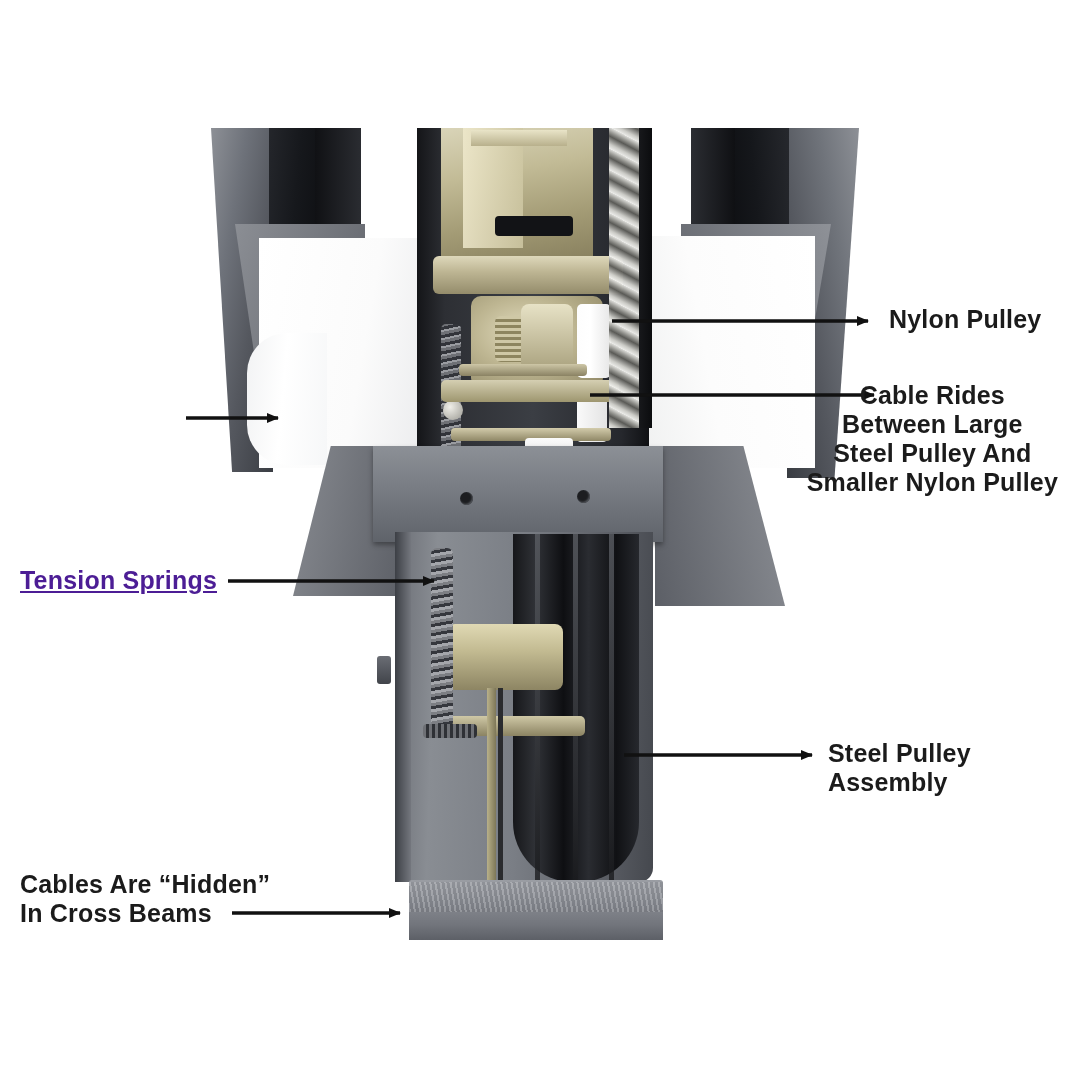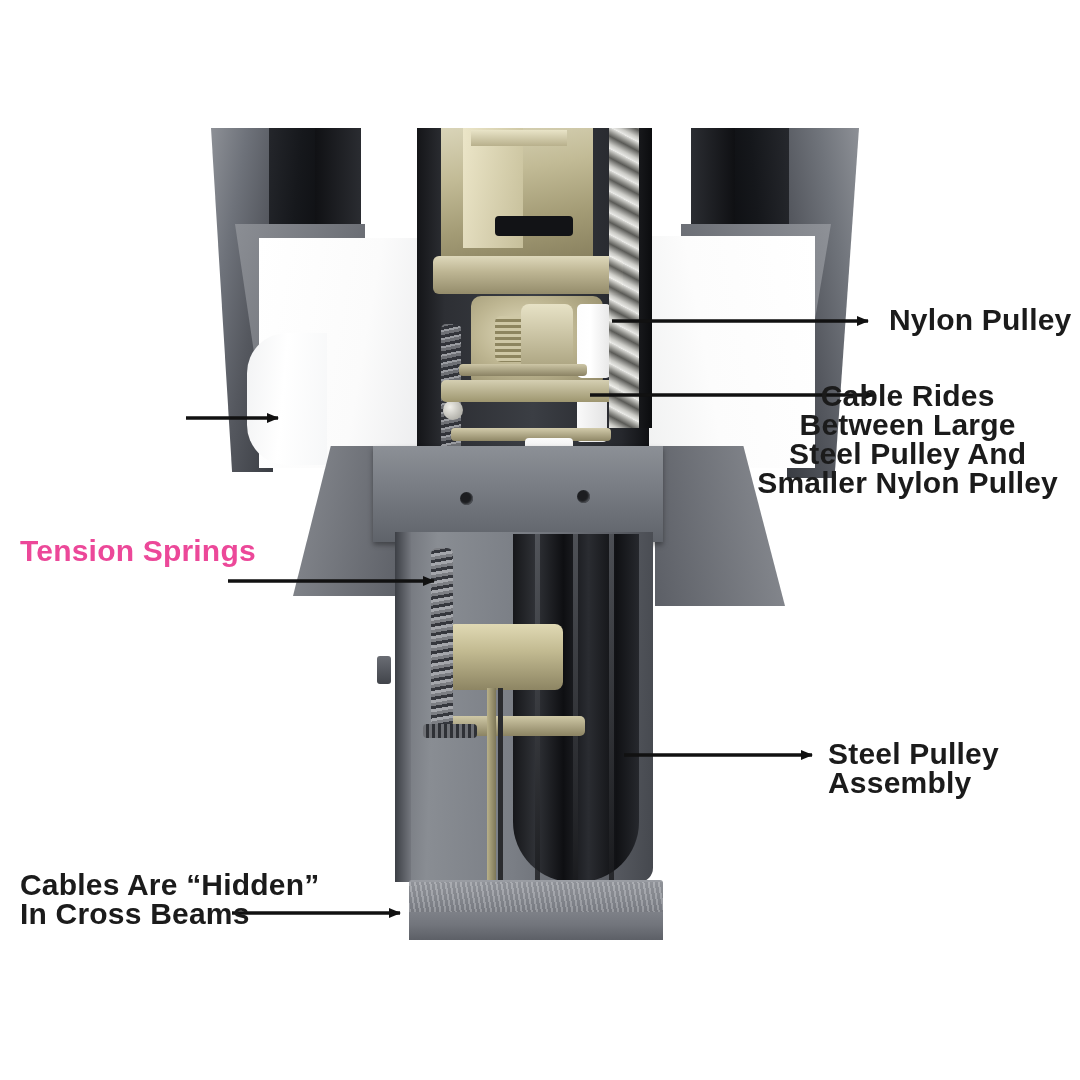--- a/index.html
+++ b/index.html
@@ -252,21 +252,21 @@
     border-radius:3px;
   }
   .crossbeam-tex{
     position:absolute;left:214px;top:754px;width:254px;height:30px;
     background:repeating-linear-gradient(80deg,rgba(255,255,255,.18) 0 2px,rgba(0,0,0,.06) 2px 5px);
   }
 
   
   .label{
     position:absolute;color:#1b1b1b;font-weight:bold;
-    font-size:30px;line-height:29px;letter-spacing:.2px;white-space:pre-line;
+    font-size:25px;line-height:29px;letter-spacing:.2px;white-space:pre-line;
   }
   .label.right{text-align:center;}
   svg.leaders{position:absolute;left:0;top:0;width:1080px;height:1080px;pointer-events:none;}
 </style>
 </head>
 <body>
 
 <div id="stage">
 
   <div class="photo">
@@ -360,21 +360,21 @@
   </svg>
 
   <div class="label" id="lbl-nylon-pulley" style="top: 305px; left: 889px; color: rgb(27, 27, 27);">Nylon Pulley</div>
 
   <div class="label right" id="lbl-cable-rides" style="top: 381px; right: 22px; color: rgb(27, 27, 27);">Cable Rides
 Between Large
 Steel Pulley And
 Smaller Nylon Pulley</div>
 
 
-  <div class="label" id="lbl-tension-springs" style="top: 536px; left: 20px; color: #ec4899;">Tension Springs</div>
+  <div class="label" id="lbl-tension-springs" style="top: 566px; left: 20px; color: #4c1d95; text-decoration: underline;">Tension Springs</div>
 
   <div class="label" id="lbl-cables-hidden" style="top: 870px; left: 20px; color: rgb(27, 27, 27);">Cables Are “Hidden”
 In Cross Beams</div>
 
   <div class="label" id="lbl-steel-pulley" style="top: 739px; left: 828px; color: rgb(27, 27, 27);">Steel Pulley
 Assembly</div>
 
 </div>
 
 </body></html>

